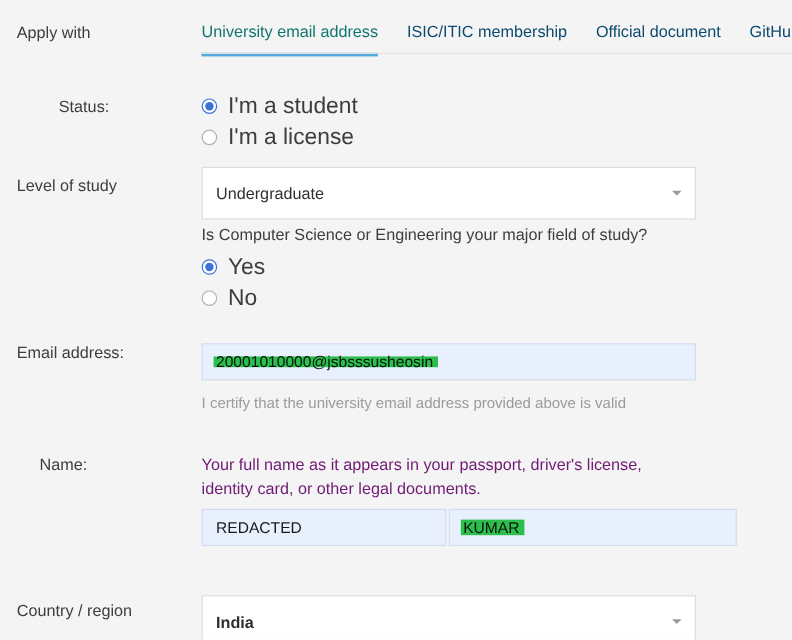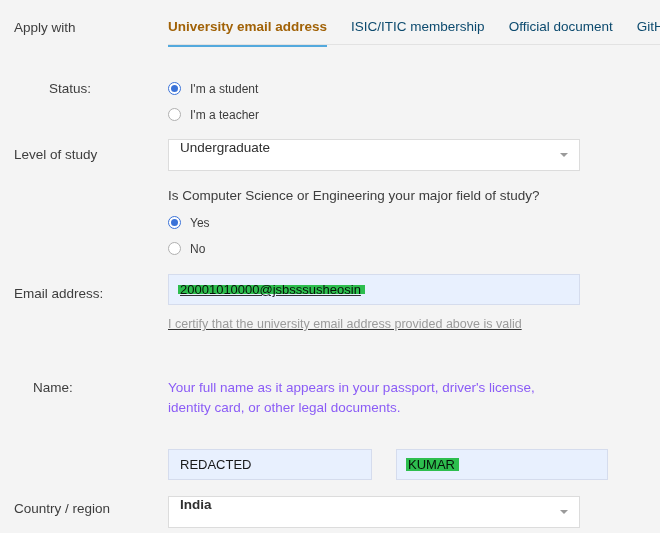--- a/index.html
+++ b/index.html
@@ -45,22 +45,21 @@
   .tab {
     position: relative;
     padding: 19px 0 13px 0;
     margin-right: 24px;
     font-size: 13.5px;
     color: #0c4a6e;
     white-space: nowrap;
     cursor: pointer;
   }
   .tab.active {
-    color: #a16207;
-    font-weight: bold;
+    color: #0f766e;
   }
   .tab.active::after {
     content: "";
     position: absolute;
     left: 0;
     right: 0;
     bottom: 0;
     height: 3px;
     background: #53a9dd;
   }
@@ -119,36 +118,36 @@
     left: 50%;
     top: 50%;
     width: 7px;
     height: 7px;
     margin-left: -3.5px;
     margin-top: -3.5px;
     border-radius: 50%;
     background: #3b73d8;
   }
   .radiotext {
-    font-size: 12px;
+    font-size: 19px;
     color: #3d3d3d;
     line-height: 1;
     text-align: center;
   }
 
   
   .select {
     position: relative;
     width: 412px;
-    height: 32px;
+    height: 44px;
     background: #ffffff;
     border: 1px solid #dcdcdc;
     box-sizing: border-box;
     display: flex;
-    align-items: flex-start;
+    align-items: center;
     cursor: pointer;
   }
   .select .seltext {
     padding-left: 11px;
     font-size: 13.5px;
     color: #2f2f2f;
   }
   .select .seltext.bold {
     font-weight: bold;
   }
@@ -208,21 +207,21 @@
   }
 
   
   .helper {
     font-size: 12.5px;
     color: #9b9b9b;
     line-height: 17px;
   }
   .desc {
     font-size: 13.5px;
-    color: #8b5cf6;
+    color: #701a75;
     line-height: 20px;
   }
   .question {
     font-size: 13.5px;
     color: #3d3d3d;
     margin-bottom: 9px;
   }
 </style>
 </head>
 <body>
@@ -240,21 +239,21 @@
 
 <div class="row" style="top:78px;">
   <div class="rowlabel" style="top:3px;margin-left:35px;">Status:</div>
   <div class="field" style="top:0;">
     <div class="radioline">
       <span class="radio checked"></span>
       <span class="radiotext">I'm a student</span>
     </div>
     <div class="radioline">
       <span class="radio"></span>
-      <span class="radiotext">I'm a teacher</span>
+      <span class="radiotext">I'm a license</span>
     </div>
   </div>
 </div>
 
 <div class="row" style="top:139px;">
   <div class="rowlabel" style="top:8px;">Level of study</div>
   <div class="field" style="top:0;">
     <div class="select">
       <span class="seltext">Undergraduate</span>
       <span class="caret"></span>
@@ -271,42 +270,42 @@
     </div>
     <div class="radioline">
       <span class="radio"></span>
       <span class="radiotext">No</span>
     </div>
   </div>
 </div>
 
 <div class="row" style="top:274px;">
   <div class="rowlabel" style="top:12px;">Email address:</div>
-  <div class="field" style="top:0;text-decoration:underline;">
+  <div class="field" style="top:12px;">
     <div class="textinput redact strike" style="width:412px;">
       <span class="inputval"><span>20001010000@jsbsssusheosin</span></span>
     </div>
     <div class="helper" style="margin-top:11px;">
       <div>I certify that the university email address provided above is valid</div>
     </div>
   </div>
 </div>
 
 <div class="row" style="top:378px;">
   <div class="rowlabel" style="top:2px;margin-left:19px;">Name:</div>
   <div class="field" style="top:0;">
     <div class="desc">
       <div>Your full name as it appears in your passport, driver's license,</div>
       <div>identity card, or other legal documents.</div>
     </div>
-    <div style="display:flex; gap:24px; margin-top:31px;">
+    <div style="display:flex; gap:2px; margin-top:6px;">
       <div class="textinput redact block" style="width:204px;">
         <span class="inputval"><span>REDACTED</span></span>
       </div>
-      <div class="textinput redact" style="width:212px;">
+      <div class="textinput redact" style="width:240px;">
         <span class="inputval"><span>KUMAR</span></span>
       </div>
     </div>
   </div>
 </div>
 
 <div class="row" style="top:492px;">
   <div class="rowlabel" style="top:9px;">Country / region</div>
   <div class="field" style="top:4px;">
     <div class="select">

